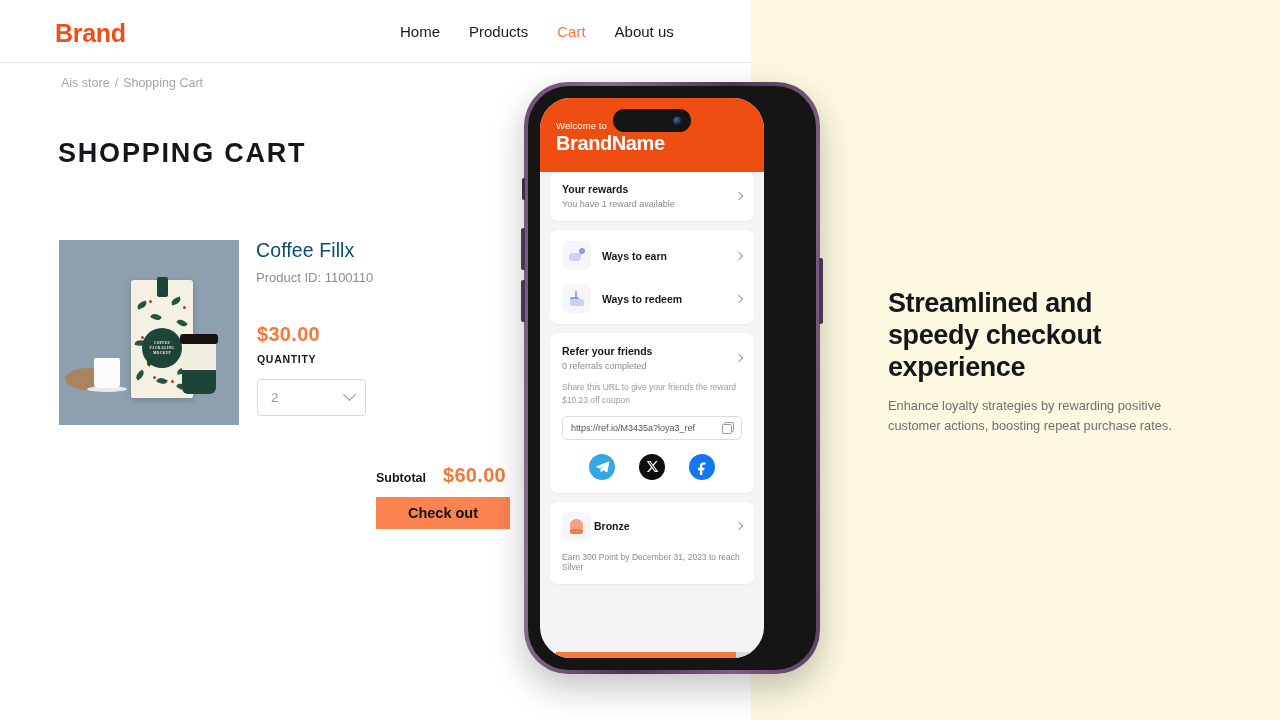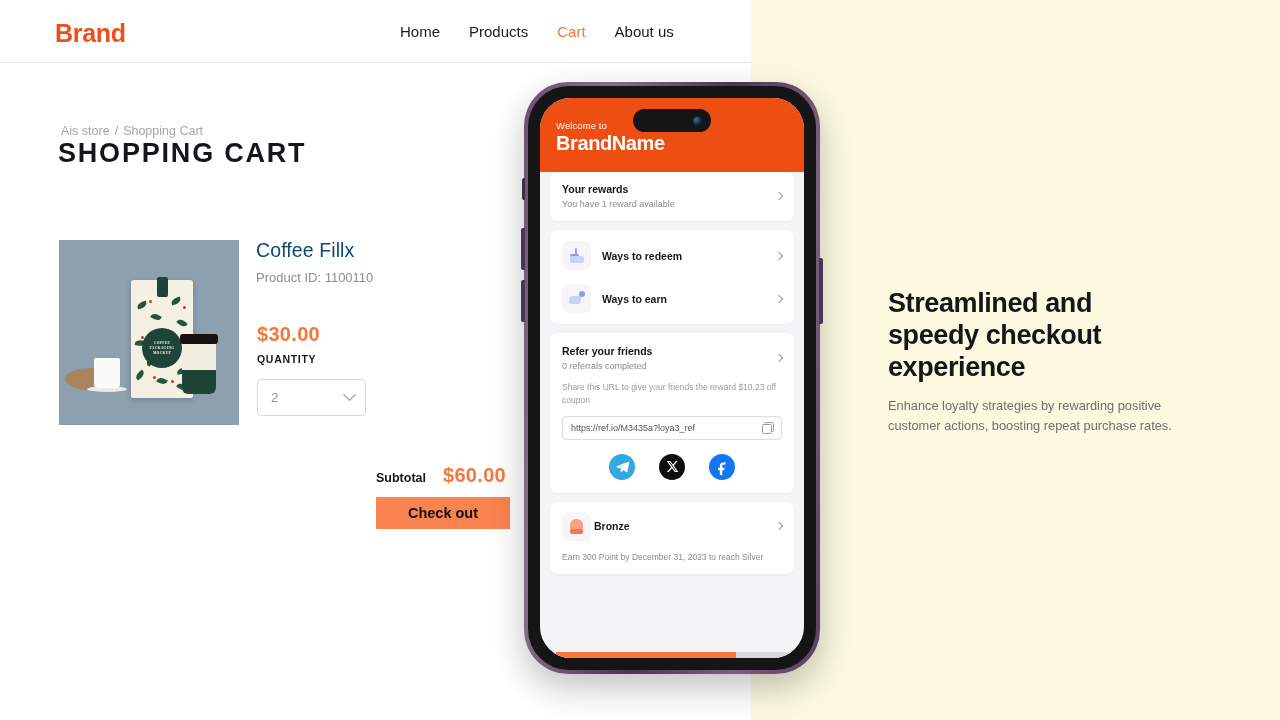--- a/index.html
+++ b/index.html
@@ -35,21 +35,21 @@
   .navlink {
     font-size: 15px; color: #1a1a1a; cursor: pointer; white-space: nowrap;
   }
   .navlink.active { color: #f4793b; }
 
   
   .breadcrumb {
     position: absolute; left: 61px; top: 76px;
     font-size: 12.5px; color: #a6a6a6; display: flex; gap: 5px;
   }
-  .breadcrumb span { white-space: nowrap; margin-top: 48px; }
+  .breadcrumb span { white-space: nowrap; }
 
   
   .page-title {
     position: absolute; left: 58px; top: 138px;
     font-size: 27px; font-weight: 800; color: #15161a;
     letter-spacing: 1.8px;
   }
 
   
   .product-image {
@@ -153,21 +153,21 @@
     position: absolute; left: 0; top: 0; width: 296px; height: 592px;
     background: linear-gradient(100deg,#6e4f72 0%,#8a6d8e 22%,#4b3550 52%,#7d5f80 78%,#5a4060 100%);
     border-radius: 44px;
     box-shadow: 0 14px 34px rgba(0,0,0,.24);
   }
   .phone-bezel {
     position: absolute; left: 4px; top: 4px; width: 288px; height: 584px;
     background: #151515; border-radius: 41px;
   }
   .phone-screen {
-    position: absolute; left: 16px; top: 16px; width: 264px; height: 560px;
+    position: absolute; left: 16px; top: 16px; width: 224px; height: 560px;
     background: #f4f4f6; border-radius: 31px; overflow: hidden;
   }
   .btn-mute { position:absolute; left:-2px; top:96px; width:3px; height:22px; background:#3f2d46; border-radius:2px 0 0 2px;}
   .btn-vup  { position:absolute; left:-3px; top:146px; width:4px; height:42px; background:#4a3552; border-radius:2px 0 0 2px;}
   .btn-vdn  { position:absolute; left:-3px; top:198px; width:4px; height:42px; background:#4a3552; border-radius:2px 0 0 2px;}
   .btn-pwr  { position:absolute; right:-3px; top:176px; width:4px; height:66px; background:#4a3552; border-radius:0 2px 2px 0;}
 
   .screen-header {
     position: relative; height: 74px; background: #ef4e13; padding: 22px 16px 0 16px;
   }
@@ -411,29 +411,29 @@
         <div class="card rewards-card">
           <div class="rewards-text">
             <div class="rewards-title">Your rewards</div>
             <div class="rewards-sub">You have 1 reward available</div>
           </div>
           <span class="chev"></span>
         </div>
 
         <div class="card list-card">
           <div class="list-row">
+            <span class="row-icon ico-earn"></span>
+            <span class="row-label">Ways to earn</span>
+            <span class="chev"></span>
+          </div>
+          <div class="list-row">
             <span class="row-icon ico-redeem">
                 <i></i>
               </span>
             <span class="row-label">Ways to redeem</span>
-            <span class="chev"></span>
-          </div>
-          <div class="list-row">
-            <span class="row-icon ico-earn"></span>
-            <span class="row-label">Ways to earn</span>
             <span class="chev"></span>
           </div>
         </div>
 
         <div class="card refer-card">
           <div class="refer-head">
             <div style="flex:1">
               <div class="refer-title">Refer your friends</div>
               <div class="refer-sub">0 referrals completed</div>
             </div>

